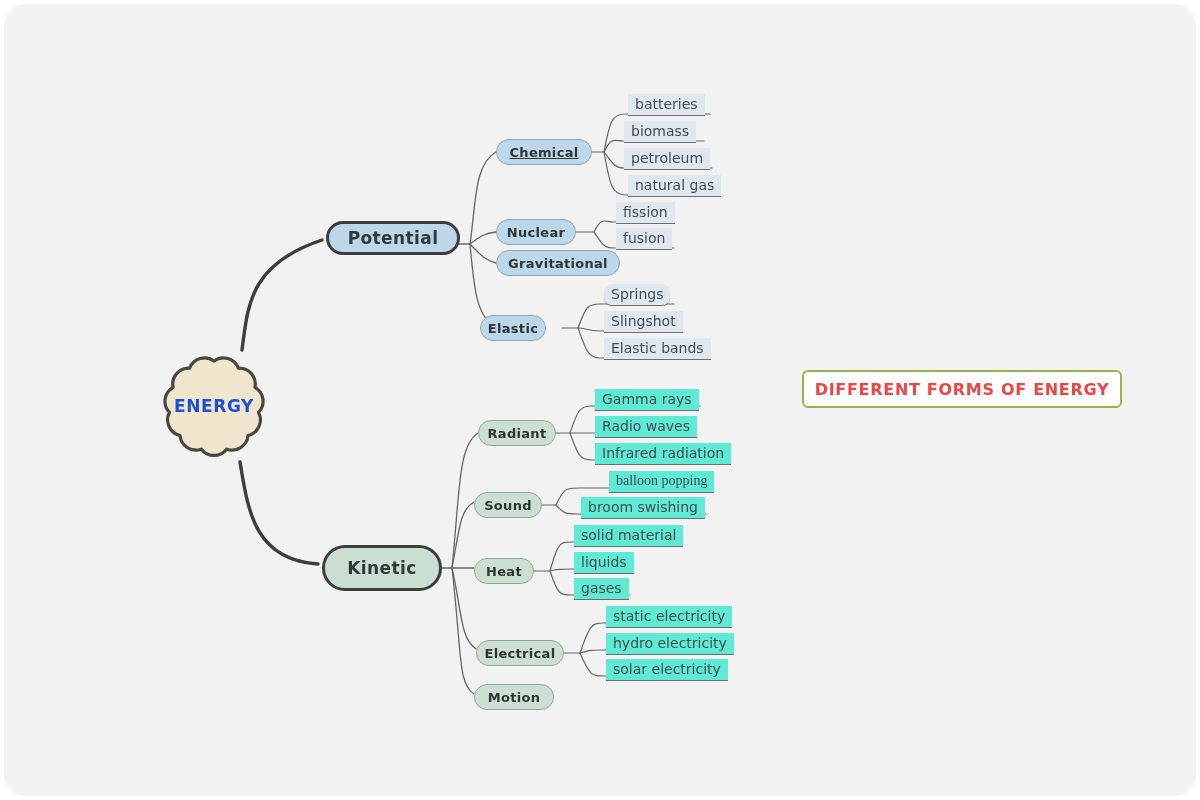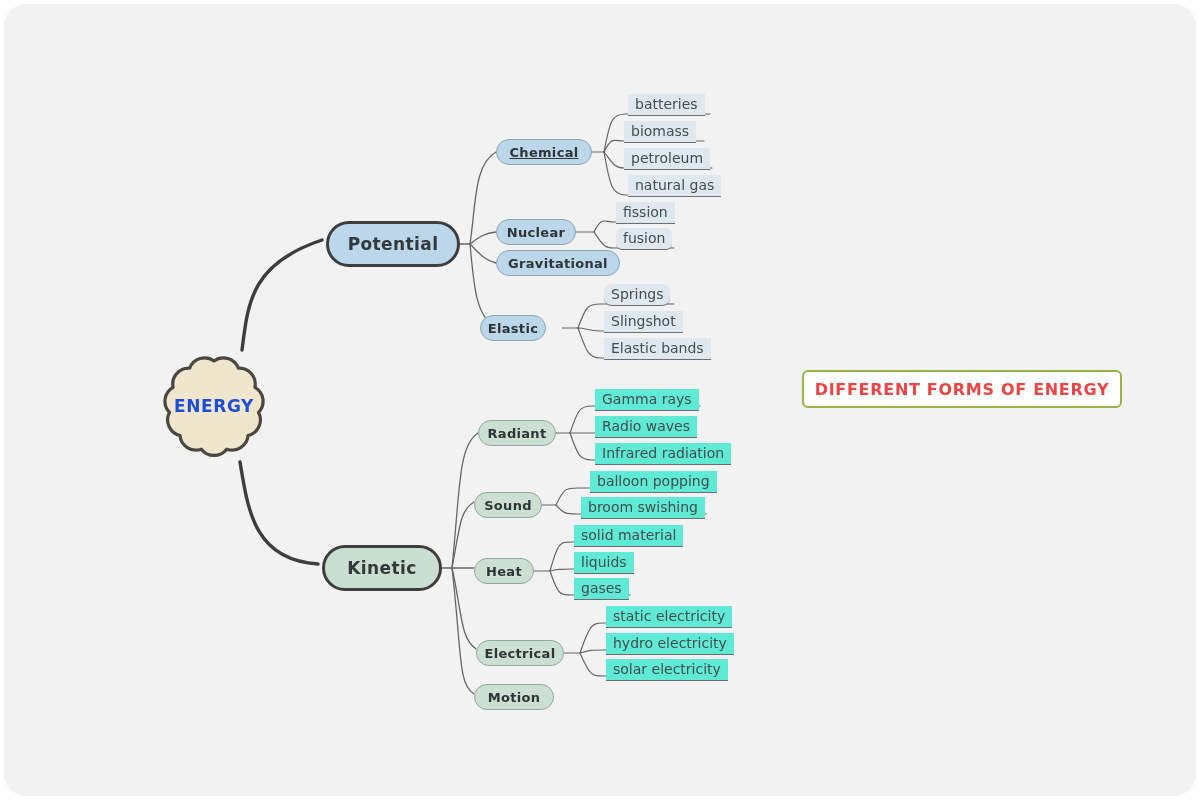--- a/index.html
+++ b/index.html
@@ -53,21 +53,21 @@
     display: flex; align-items: center; justify-content: center;
     border: 3px solid #3d3d3d;
     border-radius: 24px;
     font-weight: bold;
     font-size: 17px;
     letter-spacing: 0.4px;
     color: #33393a;
     box-sizing: border-box;
   }
   #node-potential {
-    left: 322px; top: 217px; width: 134px; height: 46px;
+    left: 322px; top: 217px; width: 134px; height: 34px;
     background: #bcd6ea;
   }
   #node-kinetic {
     left: 318px; top: 541px; width: 120px; height: 46px;
     background: #cadfd2;
   }
 
   
   .sub-node {
     position: absolute;
@@ -226,37 +226,37 @@
     <div class="sub-node blue" style="left:492px; top:215px; width:80px;">Nuclear</div>
     <div class="sub-node blue" style="left:492px; top:246px; width:124px;">Gravitational</div>
     <div class="sub-node blue" style="left:476px; top:311px; width:66px;">Elastic</div>
 
     <div class="leaf blue" style="left:624px; top:90px;  border-bottom:1.2px solid #6d6d6d;">batteries</div>
     <div class="leaf blue" style="left:620px; top:117px; border-bottom:1.2px solid #6d6d6d;">biomass</div>
     <div class="leaf blue" style="left:620px; top:144px; border-bottom:1.2px solid #6d6d6d;">petroleum</div>
     <div class="leaf blue" style="left:624px; top:171px; border-bottom:1.2px solid #6d6d6d;">natural gas</div>
 
     <div class="leaf blue" style="left:612px; top:198px; border-bottom:1.2px solid #6d6d6d;">fission</div>
-    <div class="leaf blue" style="left:612px; top:224px; border-bottom:1.2px solid #6d6d6d;border-radius:6px;">fusion</div>
+    <div class="leaf blue" style="left:612px; top:224px; border-bottom:1.2px solid #6d6d6d;">fusion</div>
 
     <div class="leaf blue" style="left:600px; top:280px; border-bottom:1.2px solid #6d6d6d;border-radius:8px;">Springs</div>
     <div class="leaf blue" style="left:600px; top:307px; border-bottom:1.2px solid #6d6d6d;">Slingshot</div>
     <div class="leaf blue" style="left:600px; top:334px; border-bottom:1.2px solid #6d6d6d;">Elastic bands</div>
 
     <div class="sub-node green" style="left:474px; top:416px; width:78px;">Radiant</div>
     <div class="sub-node green" style="left:470px; top:488px; width:68px;">Sound</div>
     <div class="sub-node green" style="left:470px; top:554px; width:60px;">Heat</div>
     <div class="sub-node green" style="left:472px; top:636px; width:88px;">Electrical</div>
     <div class="sub-node green" style="left:470px; top:680px; width:80px;">Motion</div>
 
     <div class="leaf green" style="left:591px; top:385px; border-bottom:1.2px solid #6d6d6d;">Gamma rays</div>
     <div class="leaf green" style="left:591px; top:412px; border-bottom:1.2px solid #6d6d6d;">Radio waves</div>
     <div class="leaf green" style="left:591px; top:439px; border-bottom:1.2px solid #6d6d6d;">Infrared radiation</div>
 
-    <div class="leaf green" style="left:586px; top:467px; border-bottom:1.2px solid #6d6d6d;">balloon popping</div>
+    <div class="leaf green" style="left:605px; top:467px; border-bottom:1.2px solid #6d6d6d;font-family:Liberation Serif, serif;">balloon popping</div>
     <div class="leaf green" style="left:577px; top:493px; border-bottom:1.2px solid #6d6d6d;">broom swishing</div>
 
     <div class="leaf green" style="left:570px; top:521px; border-bottom:1.2px solid #6d6d6d;">solid material</div>
     <div class="leaf green" style="left:570px; top:548px; border-bottom:1.2px solid #6d6d6d;">liquids</div>
     <div class="leaf green" style="left:570px; top:574px; border-bottom:1.2px solid #6d6d6d;">gases</div>
 
     <div class="leaf green" style="left:602px; top:602px; border-bottom:1.2px solid #6d6d6d;">static electricity</div>
     <div class="leaf green" style="left:602px; top:629px; border-bottom:1.2px solid #6d6d6d;">hydro electricity</div>
     <div class="leaf green" style="left:602px; top:655px; border-bottom:1.2px solid #6d6d6d;">solar electricity</div>
 

